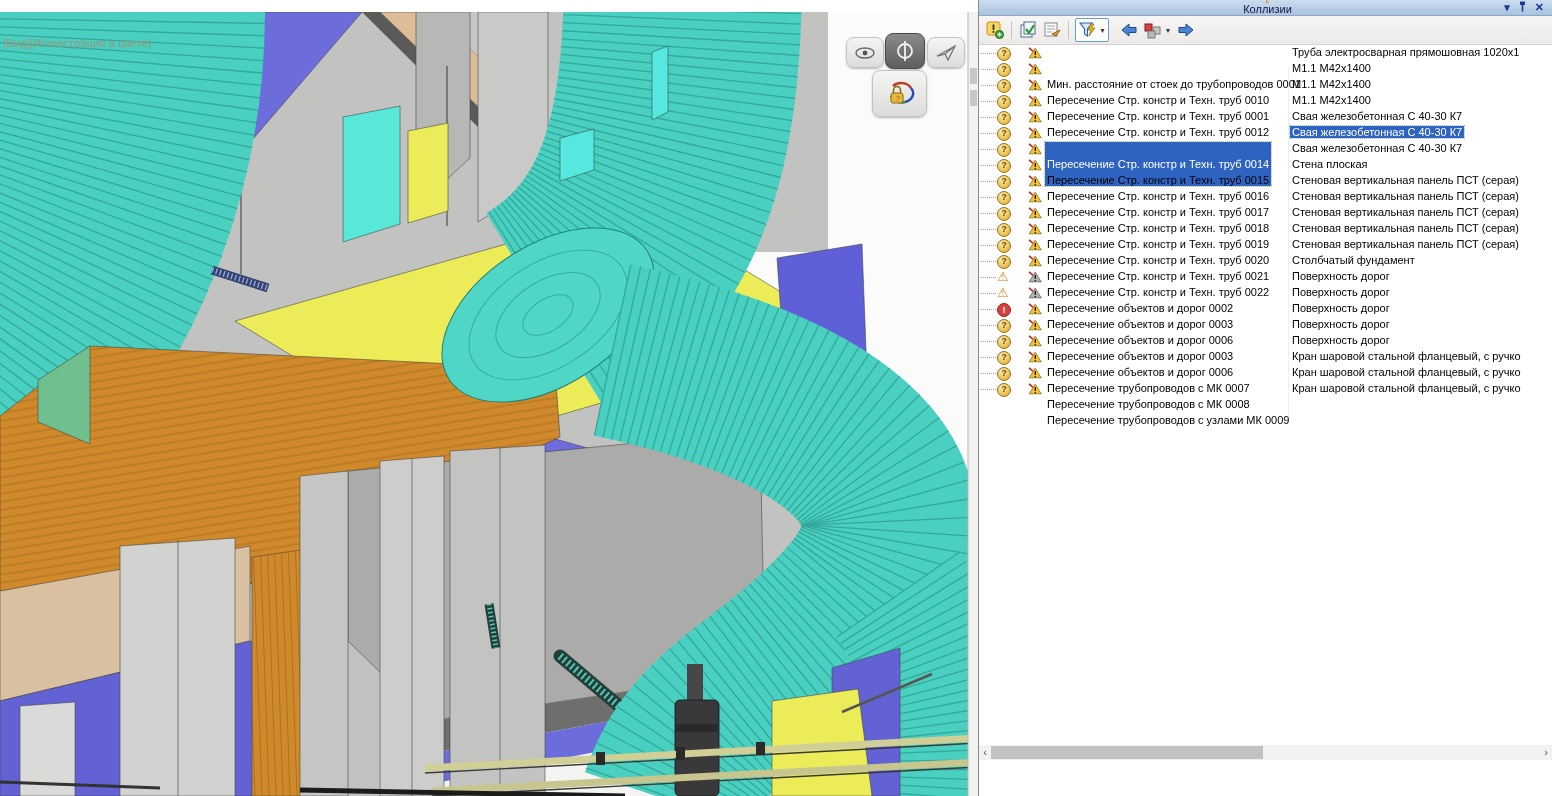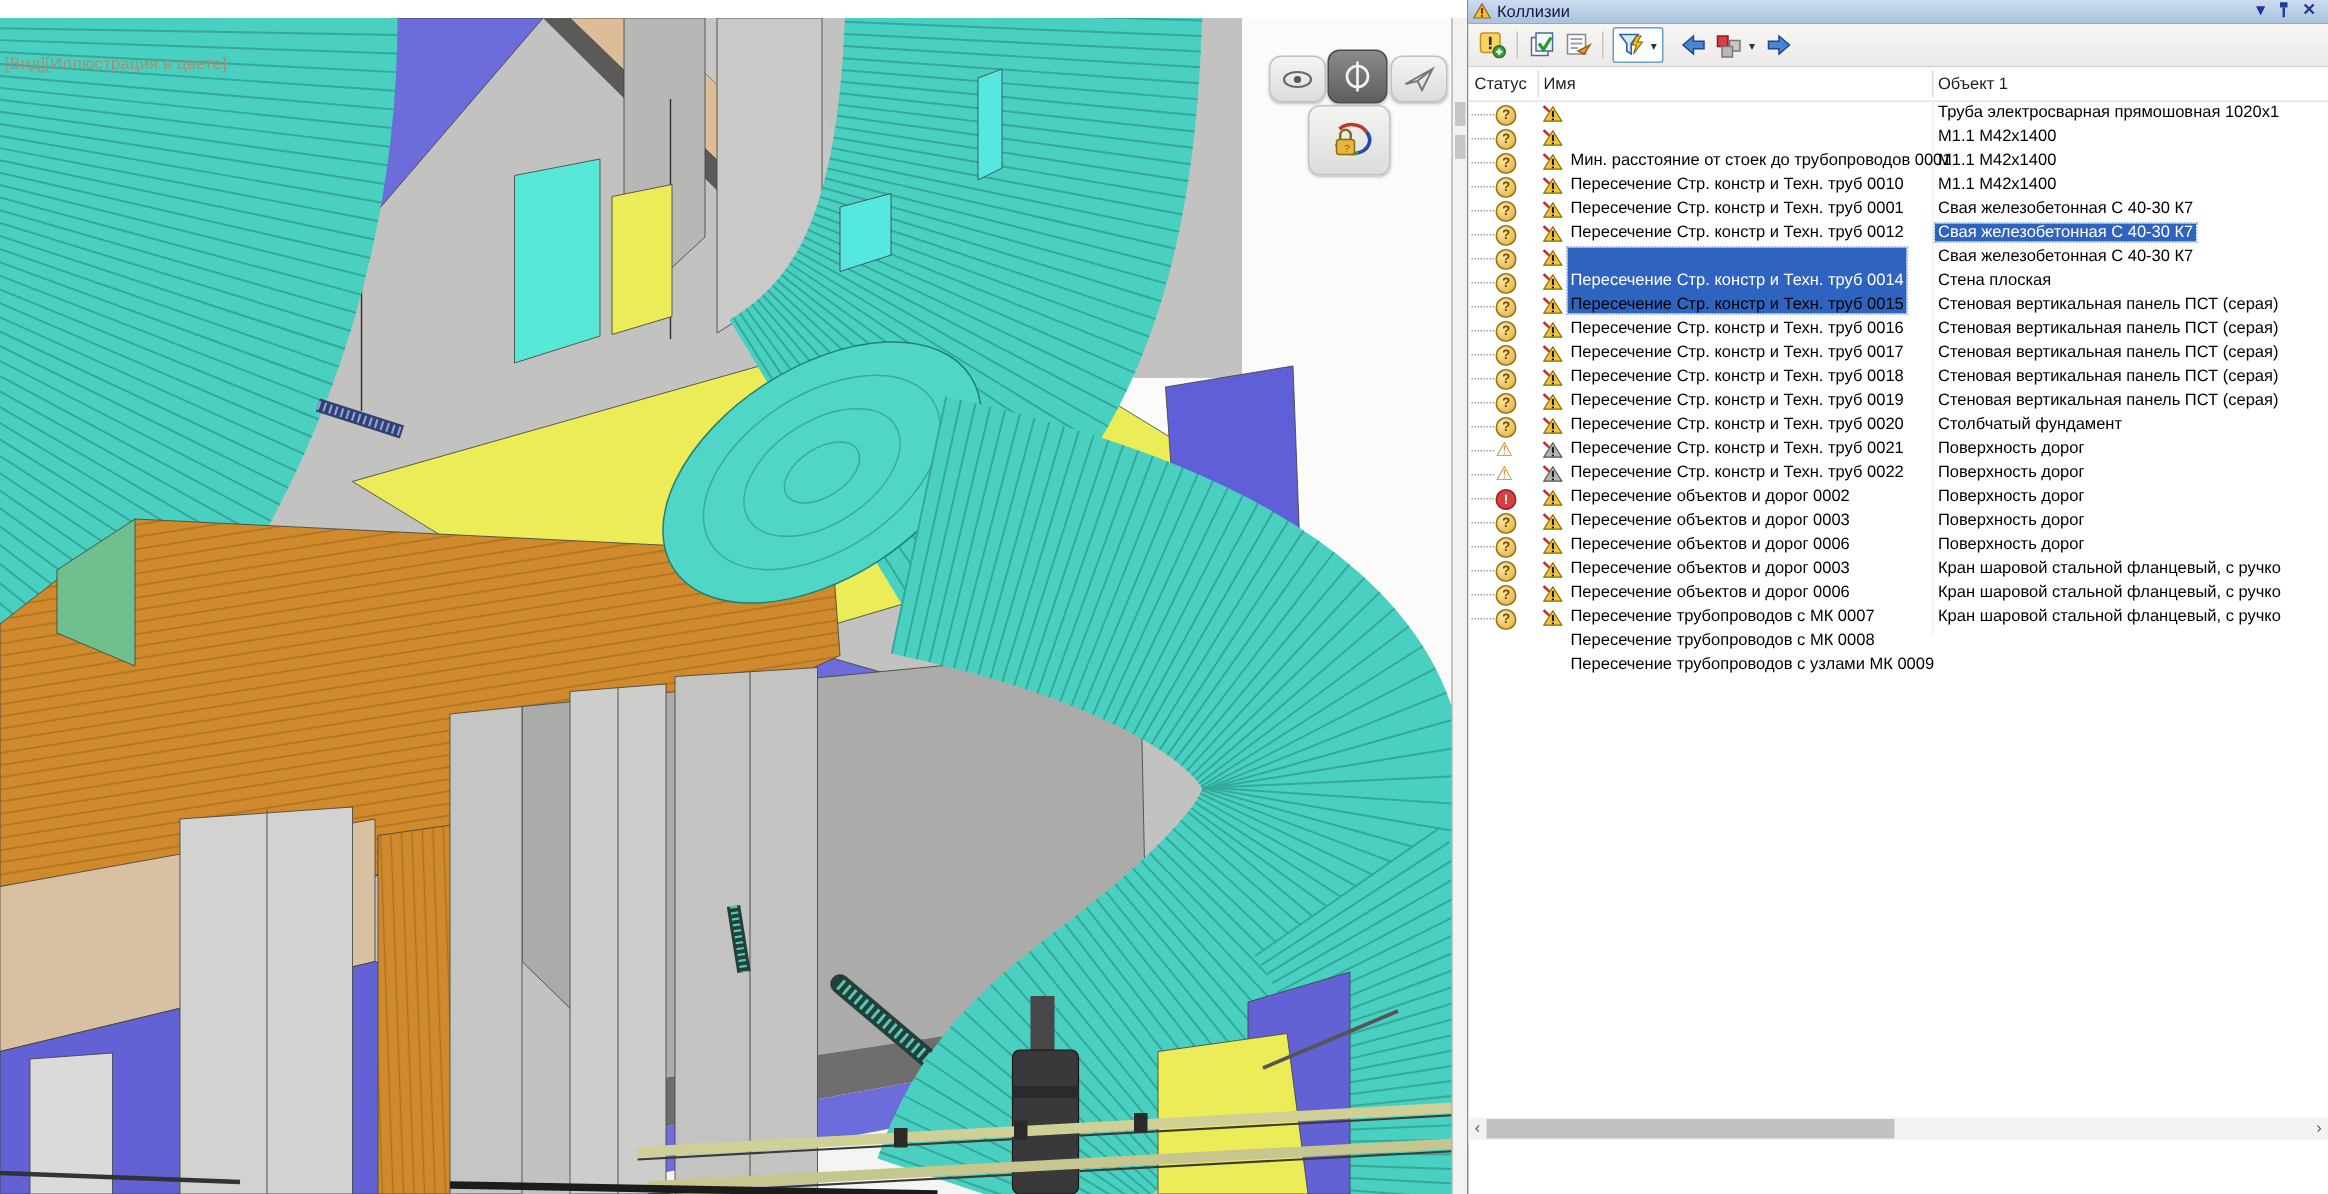--- a/index.html
+++ b/index.html
@@ -13,21 +13,21 @@
   #scene{position:absolute;left:0;top:12px;width:978px;height:784px;}
   #view-label{position:absolute;left:3px;top:37px;font-size:11px;color:#a29077;letter-spacing:.2px;z-index:4;}
   .navbtn{position:absolute;z-index:5;border-radius:8px;border:1px solid #c2c2c0;
     background:linear-gradient(#f4f4f2,#dcdcda);box-shadow:0 1px 2px rgba(0,0,0,.25);
     display:flex;align-items:center;justify-content:center;}
   .navbtn.dark{background:linear-gradient(#8a8a88,#5e5e5c);border-color:#4a4a48;}
 
   
   #panel{position:absolute;left:978px;top:0;width:574px;height:796px;background:#fff;border-left:1px solid #8a8a88;box-sizing:border-box;}
   #p-titlebar{position:relative;height:15px;background:linear-gradient(#cdddf0,#a9c2de);
-    border-bottom:1px solid #8fa8c6;font-size:11px;color:#15154a;display:flex;align-items:center;}
+    border-bottom:1px solid #8fa8c6;font-size:11px;color:#15154a;display:flex;align-items:center;flex-direction:column;}
   #p-title{margin-left:4px;}
   #p-titleicon{width:12px;height:11px;margin-left:3px;}
   #p-tb-btns{position:absolute;right:8px;top:1px;display:flex;gap:8px;color:#1c3a96;font-size:11px;font-weight:bold;}
   #p-tb-btns .tbb{cursor:default;line-height:13px;}
   #toolbar{height:28px;background:linear-gradient(#f7f6f4,#ebeae8);border-bottom:1px solid #d4d3d1;
     display:flex;align-items:center;padding-left:4px;}
   .tbtn{width:24px;height:22px;display:flex;align-items:center;justify-content:center;}
   .tsep{width:1px;height:18px;background:#c6c5c3;margin:0 4px;}
   .toggle-on{border:1px solid #6aa0cc;background:#fdfdfd;border-radius:2px;width:32px;height:22px;
     display:flex;align-items:center;justify-content:center;margin:0 2px;}
@@ -294,27 +294,20 @@
       </div>
       <span class="dd">▾</span>
       <div class="tbtn" style="margin-left:4px;">
         <svg width="18" height="14" viewBox="0 0 18 14">
           <path d="M9,1 L16,7 L9,13 V9.5 H2 V4.5 H9 Z" fill="#4a84d4" stroke="#20488c"></path>
         </svg>
       </div>
     </div>
 
     <div id="grid">
-      <div id="grid-head">
-        <span id="h-status">Статус</span>
-        <span id="h-name">Имя</span>
-        <span id="h-object">Объект 1</span>
-        <div class="hsep" style="left:46px;"></div>
-        <div class="hsep" style="left:309px;"></div>
-      </div>
       <div id="colline"></div>
       <div id="rows">
           <div class="row st-question ic-yellow">
     <span class="tree"></span>
     <span class="stic">
       <span class="stq">?</span>
     </span>
     <span class="nicwrap">
       <svg width="14" height="12" viewBox="0 0 14 12">
         <polygon class="tri" points="7.2,1.2 13.2,10.8 1.2,10.8"></polygon>

